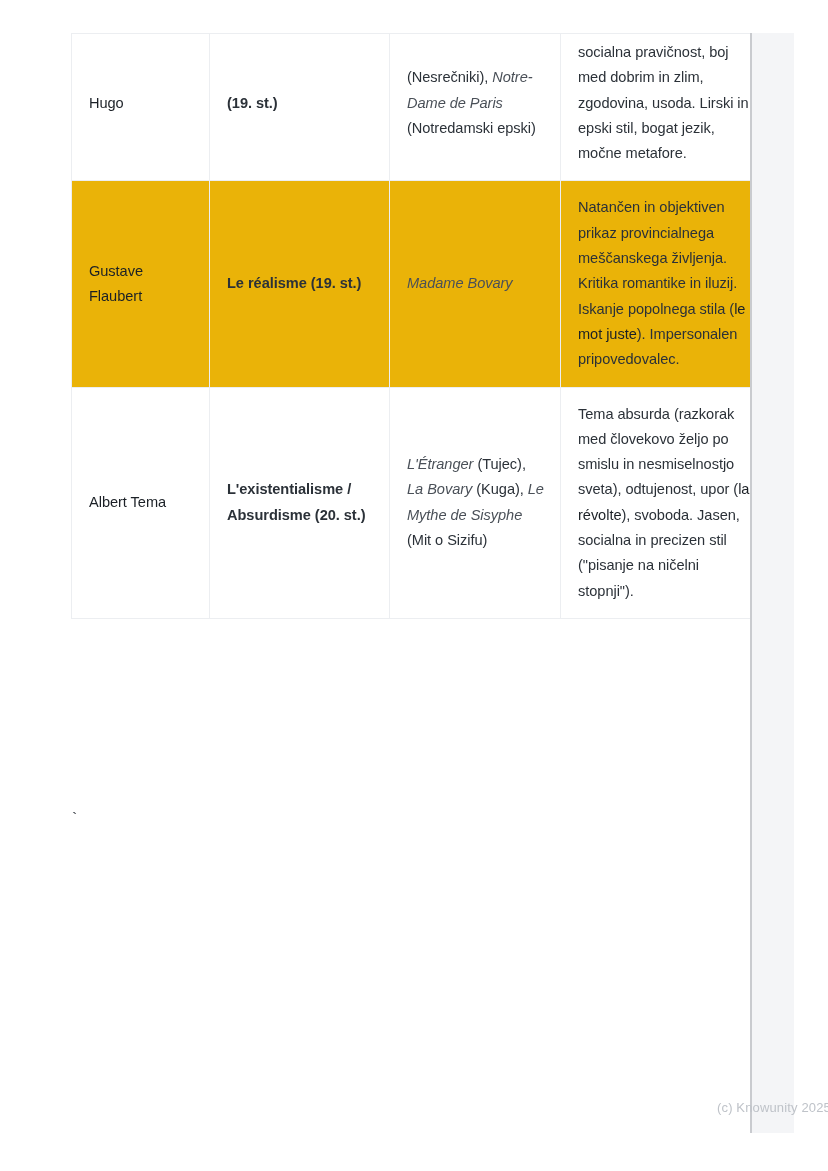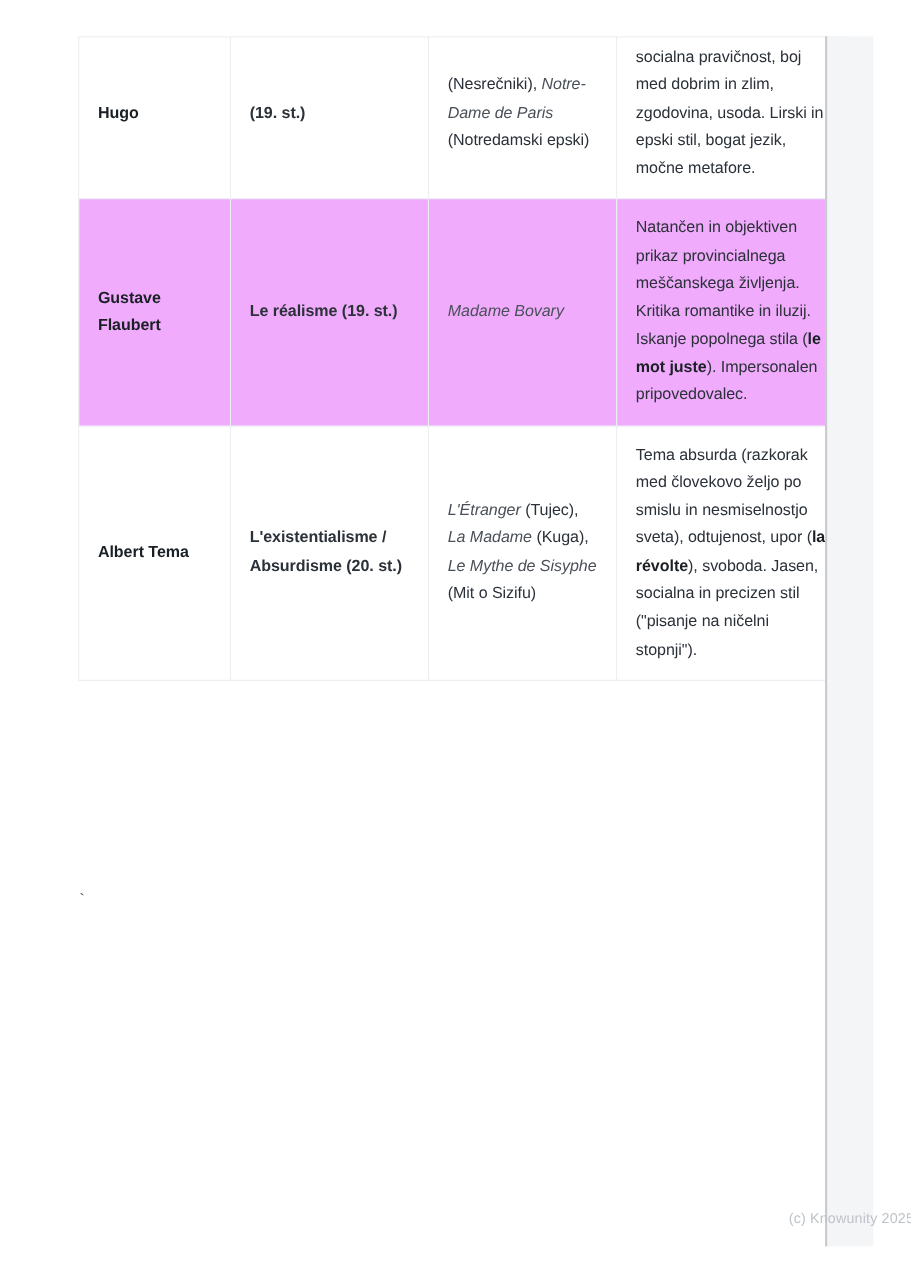--- a/index.html
+++ b/index.html
@@ -40,29 +40,29 @@
     border: 1px solid #eceef1;
     vertical-align: middle;
     padding: 14px 16px 14px 17px;
     font-size: 14.6px;
     line-height: 25.3px;
     color: #2b3138;
     letter-spacing: -0.05px;
     word-wrap: break-word;
   }
   tr.row-alt td {
-    background: #f0abfc;
+    background: #eab308;
   }
   td.col-author  { width: 104px; }
   td.col-period  { width: 146px; font-weight: bold; }
   td.col-works   { width: 137px; }
   td.col-themes  { width: 175px; }
 
   td.col-author b,
-  .b { font-weight: 700; color: #1b2026; }
+  .b { font-weight: 400; color: #1b2026; }
   .i { font-style: italic; color: #4a5058; }
 
   
   tr.row-clipped td {
     padding-top: 6px;
   }
 
   
   .artifact {
     position: absolute;
@@ -114,21 +114,21 @@
         </tr>
         <tr class="row-alt">
           <td class="col-author"><b>Gustave Flaubert</b></td>
           <td class="col-period">Le réalisme (19. st.)</td>
           <td class="col-works"><span><span class="i">Madame Bovary</span></span></td>
           <td class="col-themes"><span><span>Natančen in objektiven prikaz provincialnega meščanskega življenja. Kritika romantike in iluzij. Iskanje popolnega stila (</span><span class="b">le mot juste</span><span>). Impersonalen pripovedovalec.</span></span></td>
         </tr>
         <tr>
           <td class="col-author"><b>Albert Tema</b></td>
           <td class="col-period">L'existentialisme / Absurdisme (20. st.)</td>
-          <td class="col-works"><span><span class="i">L'Étranger </span><span>(Tujec), </span><span class="i">La Madame </span><span>(Kuga), </span><span class="i">Le Mythe de Sisyphe </span><span>(Mit o Sizifu)</span></span></td>
+          <td class="col-works"><span><span class="i">L'Étranger </span><span>(Tujec), </span><span class="i">La Bovary </span><span>(Kuga), </span><span class="i">Le Mythe de Sisyphe </span><span>(Mit o Sizifu)</span></span></td>
           <td class="col-themes"><span><span>Tema absurda (razkorak med človekovo željo po smislu in nesmiselnostjo sveta), odtujenost, upor (</span><span class="b">la révolte</span><span>), svoboda. Jasen, socialna in precizen stil ("pisanje na ničelni stopnji").</span></span></td>
         </tr>
       </tbody>
     </table>
   </div>
 
   <div class="artifact">`</div>
 
   <div class="scrollbar"></div>
 

